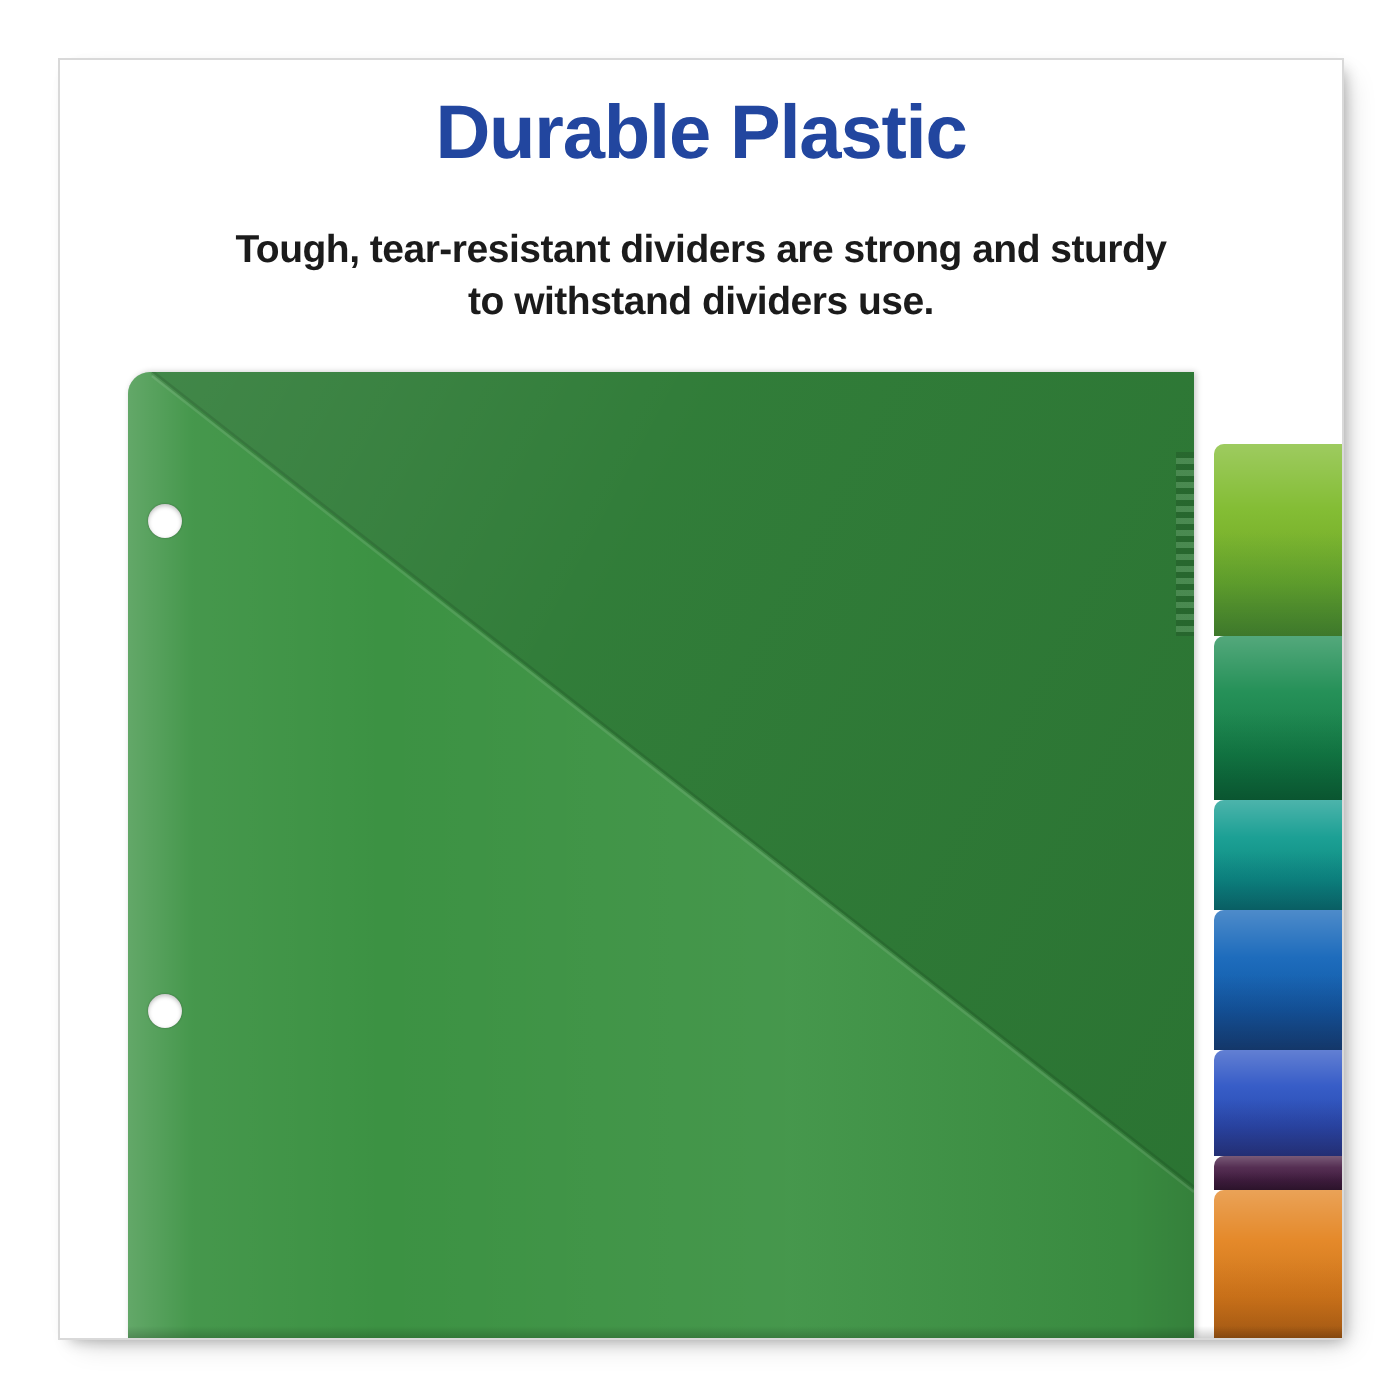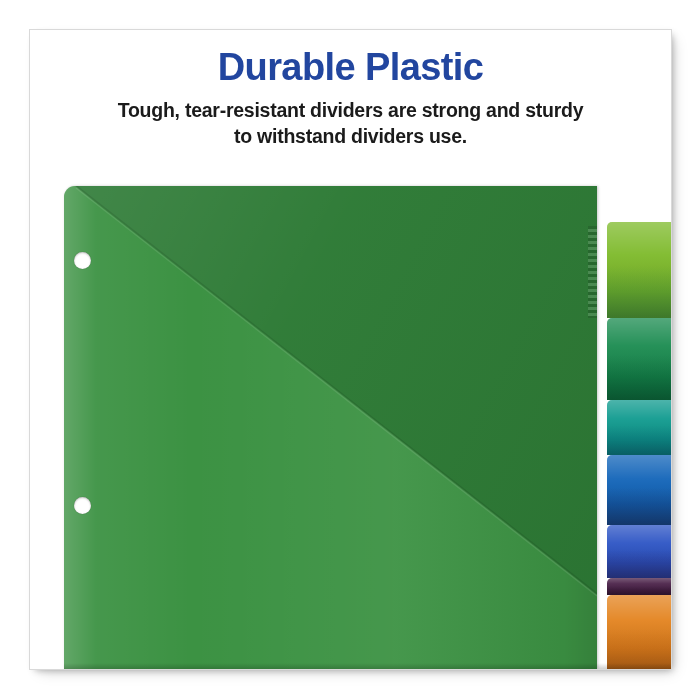--- a/index.html
+++ b/index.html
@@ -44,21 +44,21 @@
     width: 100%;
     text-align: center;
     padding: 0 22px;
     box-sizing: border-box;
   }
   #page-title {
     font-size: 38px;
     font-weight: bold;
     letter-spacing: -0.6px;
     line-height: 1.05;
-    margin: 0 0 10px 0;
+    margin: 0 0 25px 0;
   }
   #page-subtitle {
     font-size: 19.5px;
     font-weight: bold;
     color: #1b1b1b;
     line-height: 1.33;
     margin: 0;
     letter-spacing: -0.25px;
     text-align: center;
   }

